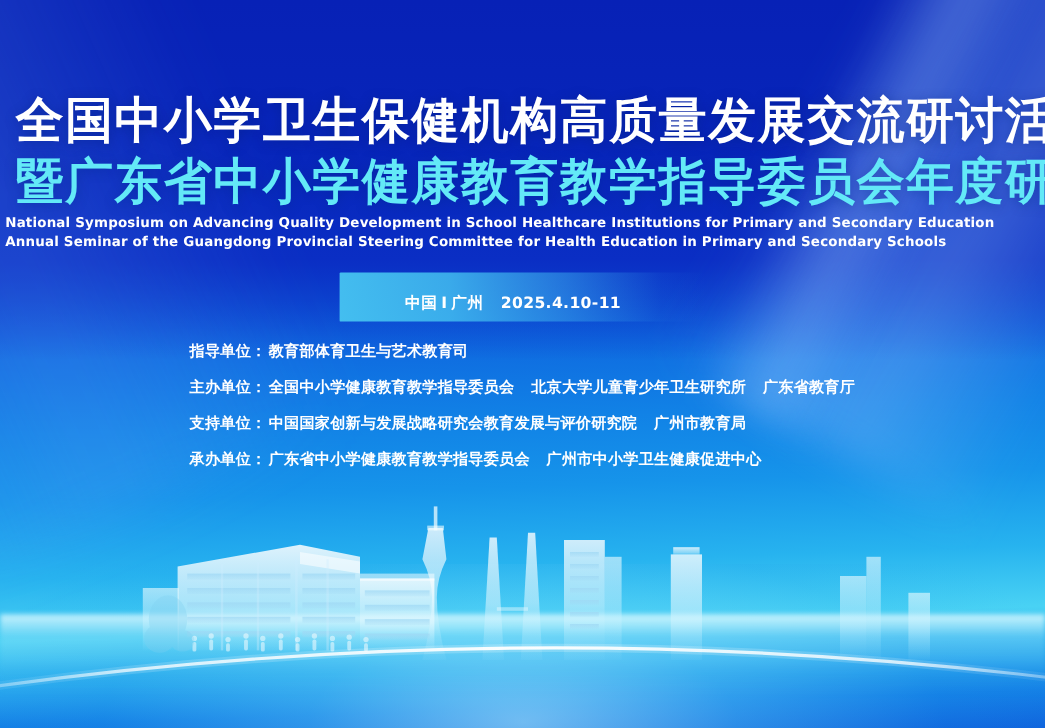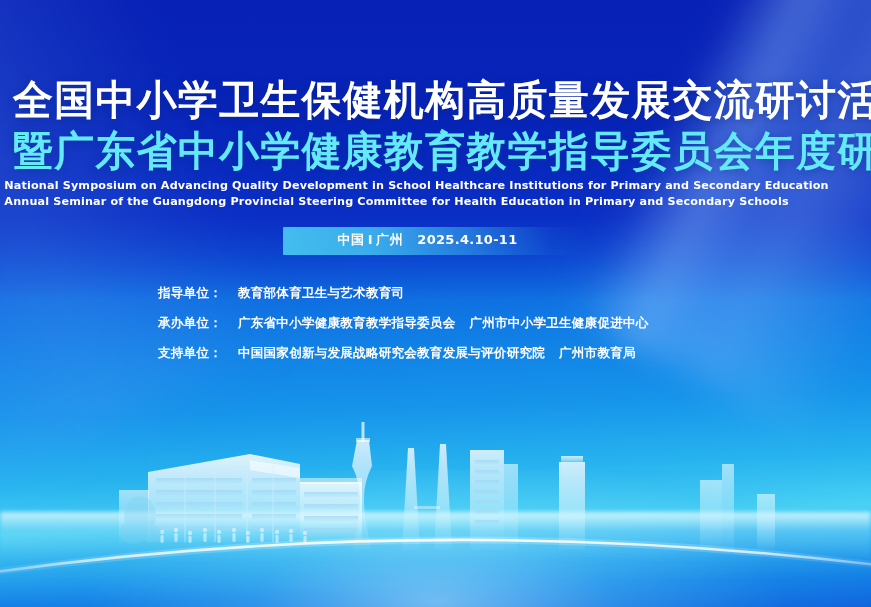--- a/index.html
+++ b/index.html
@@ -159,21 +159,21 @@
   .badge-wrap {
     position: absolute;
     left: 0;
     right: 0;
     top: 227px;
     text-align: center;
   }
   .badge {
     display: inline-block;
     position: relative;
-    padding: 3px 70px 6px 54px;
+    padding: 17px 70px 6px 54px;
     background: linear-gradient(90deg, rgba(72,200,242,0.92) 0%, rgba(66,190,240,0.85) 30%, rgba(55,165,235,0.55) 62%, rgba(40,130,226,0.10) 88%, rgba(30,110,220,0) 100%);
     border-radius: 1px;
   }
   .badge-text {
     font-family: "DejaVu Sans", sans-serif;
     font-weight: 700;
     font-size: 13px;
     color: #ffffff;
     letter-spacing: 0.6px;
     white-space: nowrap;
@@ -196,21 +196,21 @@
     font-family: "DejaVu Sans", sans-serif;
     font-weight: 700;
     font-size: 12.6px;
     line-height: 14px;
     color: #ffffff;
     white-space: nowrap;
     margin-bottom: 16px;
     letter-spacing: 0.2px;
   }
   .org-label {
-    margin-right: 16px;
+    margin-right: 2px;
     text-align: center;
   }
   .org-value {
     font-weight: 700;
     margin-top: 15px;
   }
   .org-gap {
     display: inline-block;
     width: 14px;
   }
@@ -384,25 +384,28 @@
         <span class="badge-text">中国</span><span class="badge-text badge-sep">I</span><span class="badge-text">广州</span><span class="badge-text badge-date">2025.4.10-11</span>
       </div>
     </div>
 
     <div class="orgs">
 
       <div class="org-row">
         <span class="org-label">指导单位：</span><span class="org-value">教育部体育卫生与艺术教育司</span>
       </div>
 
+      <div class="org-row">
+        <span class="org-label">主办单位：</span><span class="org-value">全国中小学健康教育教学指导委员会</span><span class="org-gap"></span><span class="org-value">北京大学儿童青少年卫生研究所</span><span class="org-gap"></span><span class="org-value">广东省教育厅</span>
+      </div>
+
+      <div class="org-row">
+        <span class="org-label">支持单位：</span><span class="org-value">中国国家创新与发展战略研究会教育发展与评价研究院</span><span class="org-gap"></span><span class="org-value">广州市教育局</span>
+      </div>
 
       <div class="org-row">
         <span class="org-label">承办单位：</span><span class="org-value">广东省中小学健康教育教学指导委员会</span><span class="org-gap"></span><span class="org-value">广州市中小学卫生健康促进中心</span>
       </div>
 
-      <div class="org-row">
-        <span class="org-label">支持单位：</span><span class="org-value">中国国家创新与发展战略研究会教育发展与评价研究院</span><span class="org-gap"></span><span class="org-value">广州市教育局</span>
-      </div>
-
 
     </div>
   </div>
 </div>
 
 </body></html>

